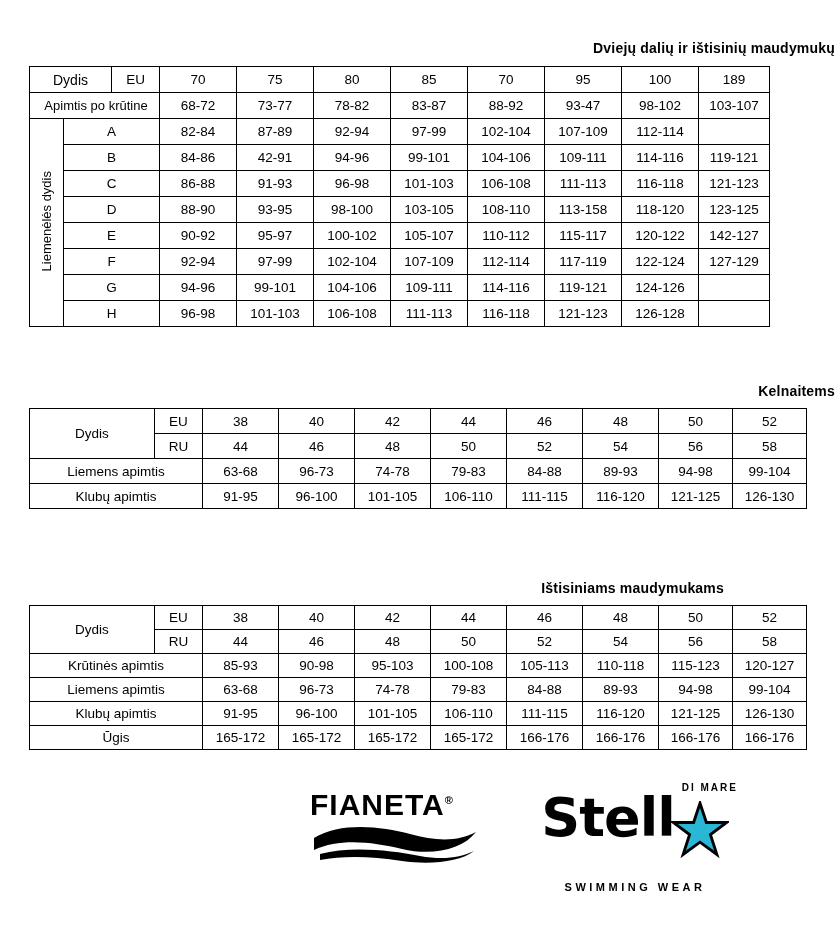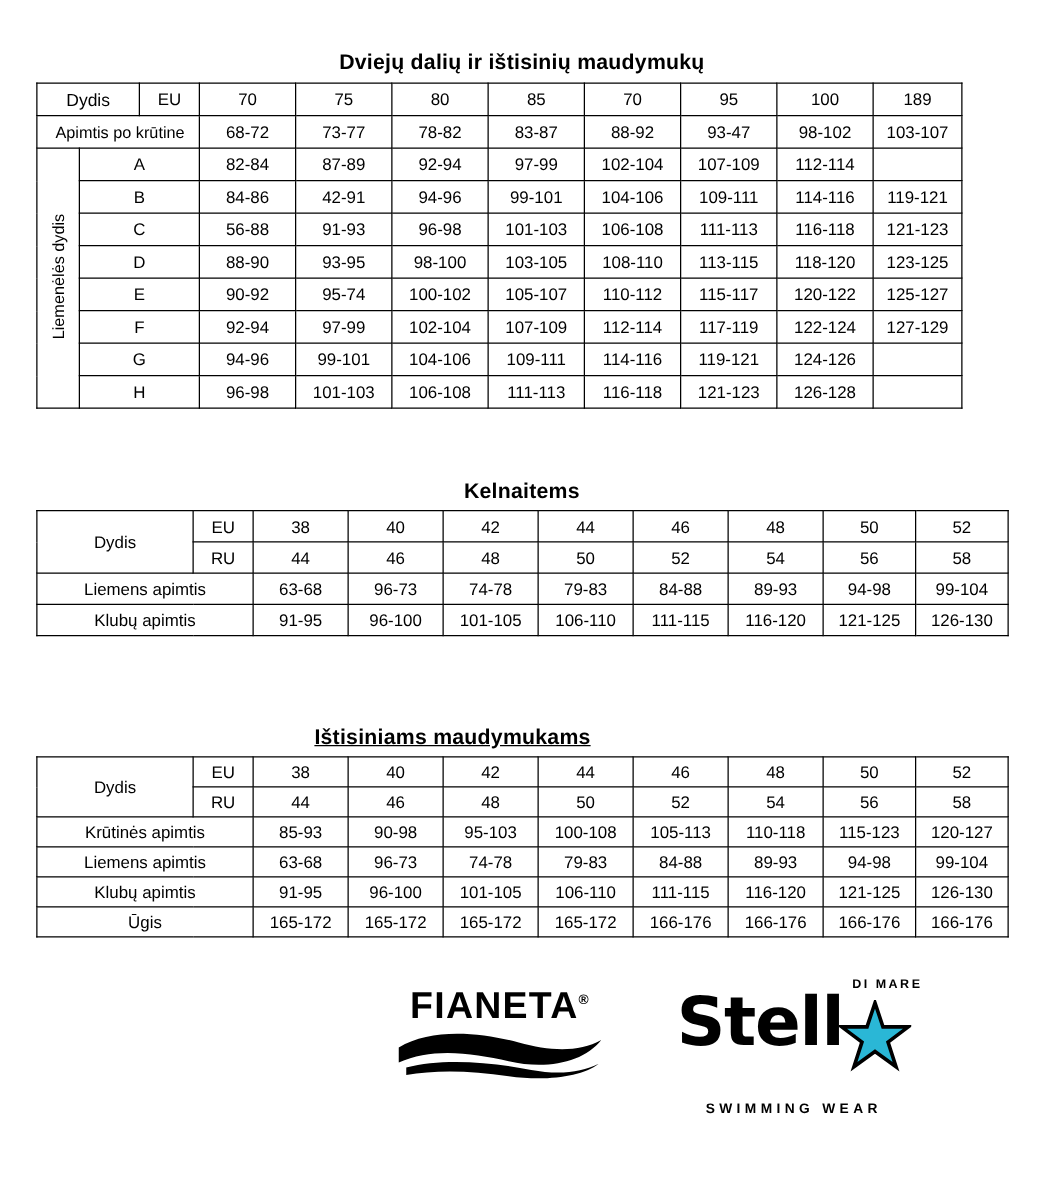--- a/index.html
+++ b/index.html
@@ -15,23 +15,23 @@
     position: relative;
     overflow: hidden;
   }
   .page {
     width: 835px;
     height: 948px;
     position: relative;
     box-sizing: border-box;
   }
   .section-title {
-    text-align: center;
-    font-weight: bold;
-    font-size: 17px;
+    text-align: right;
+    font-weight: bold;
+    font-size: 14px;
     letter-spacing: 0.2px;
   }
   table {
     border-collapse: collapse;
     table-layout: fixed;
   }
   table td {
     border: 1px solid #000000;
     font-size: 13.5px;
     text-align: center;
@@ -95,36 +95,35 @@
   }
   #table3 {
     width: 777px;
   }
   #table3 td { height: 24px; }
   #table3 .rowlabel {
     font-size: 13.5px;
   }
   .title1 { position: absolute; left: 0; top: 40px; width: 835px; }
   .title2 { position: absolute; left: 0; top: 383px; width: 835px; }
-  .title3 { position: absolute; left: 0; top: 580px; width: 724px; text-decoration: underline; }
+  .title3 { position: absolute; left: 0; top: 580px; width: 724px; }
 
   
   #logos {
     position: absolute;
     left: 0;
     top: 780px;
     width: 835px;
     height: 140px;
   }
   #fianeta {
     position: absolute;
     left: 310px;
     top: 10px;
     width: 180px;
-    text-align: center;
   }
   #fianeta .word {
     font-family: "Liberation Sans", sans-serif;
     font-weight: bold;
     font-size: 30px;
     letter-spacing: 1px;
     line-height: 1;
     position: relative;
     display: inline-block;
   }
@@ -232,50 +231,50 @@
           <td>42-91</td>
           <td>94-96</td>
           <td>99-101</td>
           <td>104-106</td>
           <td>109-111</td>
           <td>114-116</td>
           <td>119-121</td>
         </tr>
         <tr>
           <td colspan="2">C</td>
-          <td>56-88</td>
+          <td>86-88</td>
           <td>91-93</td>
           <td>96-98</td>
           <td>101-103</td>
           <td>106-108</td>
           <td>111-113</td>
           <td>116-118</td>
           <td>121-123</td>
         </tr>
         <tr>
           <td colspan="2">D</td>
           <td>88-90</td>
           <td>93-95</td>
           <td>98-100</td>
           <td>103-105</td>
           <td>108-110</td>
-          <td>113-115</td>
+          <td>113-158</td>
           <td>118-120</td>
           <td>123-125</td>
         </tr>
         <tr>
           <td colspan="2">E</td>
           <td>90-92</td>
-          <td>95-74</td>
+          <td>95-97</td>
           <td>100-102</td>
           <td>105-107</td>
           <td>110-112</td>
           <td>115-117</td>
           <td>120-122</td>
-          <td>125-127</td>
+          <td>142-127</td>
         </tr>
         <tr>
           <td colspan="2">F</td>
           <td>92-94</td>
           <td>97-99</td>
           <td>102-104</td>
           <td>107-109</td>
           <td>112-114</td>
           <td>117-119</td>
           <td>122-124</td>

